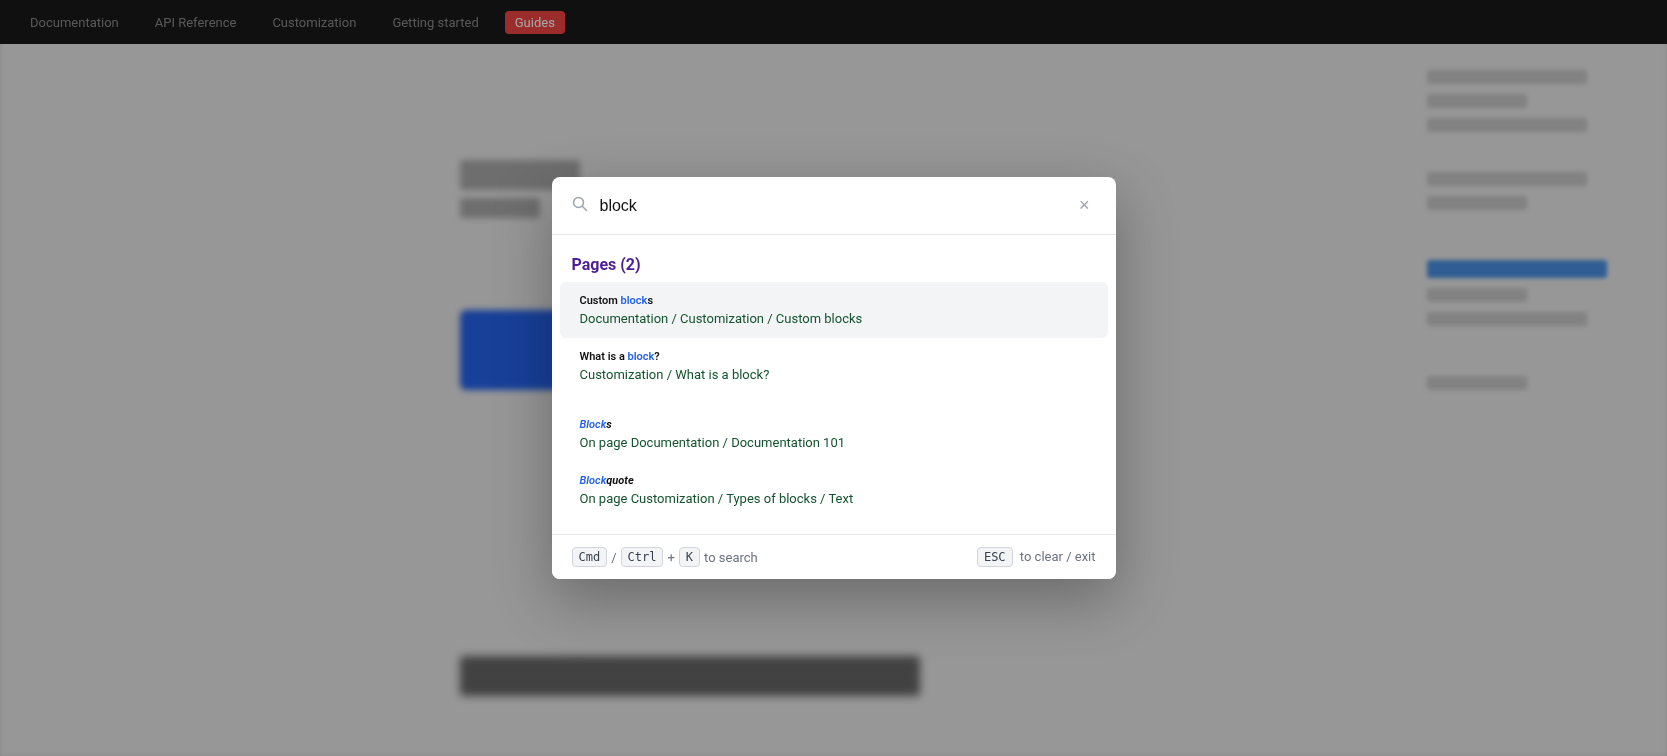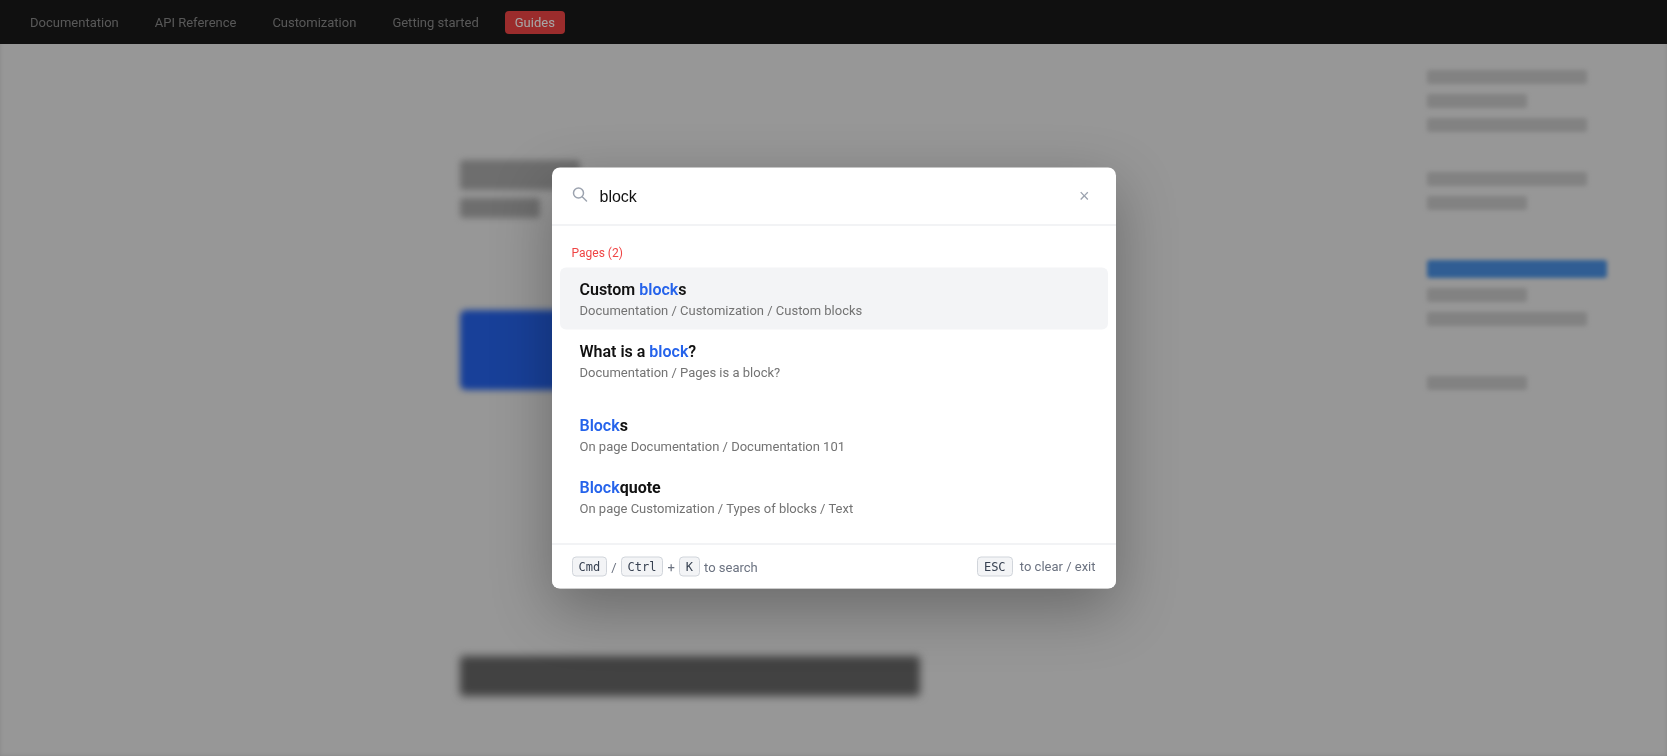--- a/index.html
+++ b/index.html
@@ -165,51 +165,51 @@
     }
 
     .modal-body {
       padding: 16px 0;
       max-height: 520px;
       overflow-y: auto;
     }
 
     .section-header {
       padding: 4px 20px 8px;
-      font-size: 12px;
-      color: #ef4444;
-      font-weight: 400;
+      font-size: 16px;
+      color: #4c1d95;
+      font-weight: 700;
     }
 
     .result-item {
       padding: 12px 20px;
       cursor: pointer;
       border-radius: 6px;
       margin: 0 8px;
     }
 
     .result-item:hover, .result-item.selected {
       background: #f3f4f6;
     }
 
     .result-title {
-      font-size: 16px;
+      font-size: 11px;
       font-weight: 600;
       color: #111;
       margin-bottom: 4px;
     }
 
     .result-title .highlight {
       color: #2563eb;
       font-weight: 600;
     }
 
     .result-path {
       font-size: 13px;
-      color: #737373;
+      color: #14532d;
     }
 
     .section-gap { height: 12px; }
 
     .modal-footer {
       border-top: 1px solid #e5e7eb;
       padding: 12px 20px;
       display: flex;
       justify-content: space-between;
       background: #fff;
@@ -239,20 +239,21 @@
       color: #6b7280;
     }
 
     .footer-right .kbd {
       margin-right: 4px;
     }
 
     
     .page-section-item .result-title {
       font-weight: 700;
+      font-style: italic;
     }
   </style>
 </head>
 <body>
 
 <div class="page-bg"></div>
 
 <div class="top-nav">
   <div class="nav-item">Documentation</div>
   <div class="nav-item">API Reference</div>
@@ -307,21 +308,21 @@
       <div class="result-title">
         Custom <span class="highlight">block</span>s
       </div>
       <div class="result-path">Documentation / Customization / Custom blocks</div>
     </div>
 
     <div class="result-item">
       <div class="result-title">
         What is a <span class="highlight">block</span>?
       </div>
-      <div class="result-path">Documentation / Pages is a block?</div>
+      <div class="result-path">Customization / What is a block?</div>
     </div>
 
     <div class="section-gap"></div>
 
 
     <div class="result-item page-section-item">
       <div class="result-title">
         <span class="highlight">Block</span>s
       </div>
       <div class="result-path">On page Documentation / Documentation 101</div>

